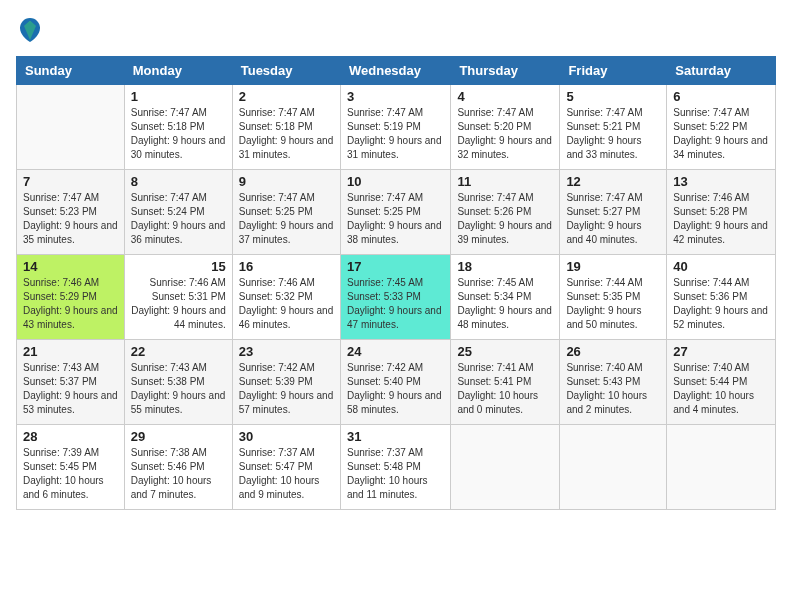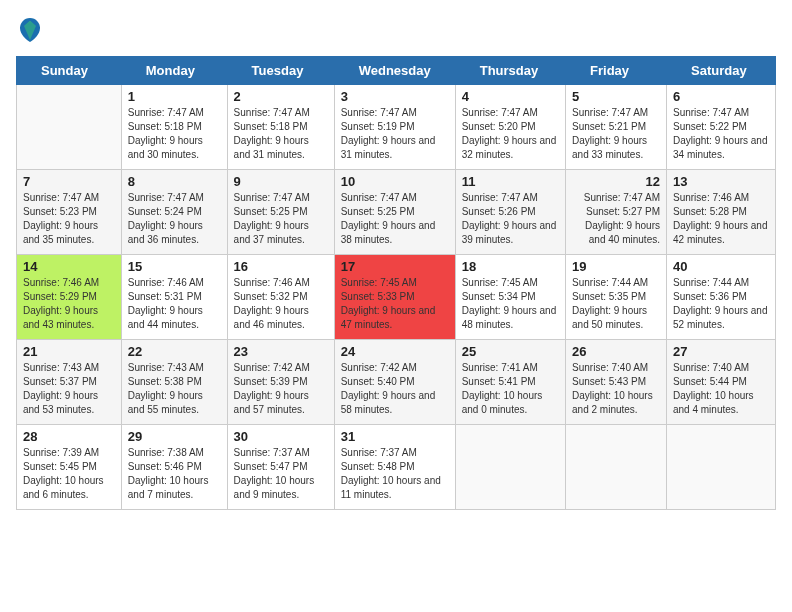--- a/index.html
+++ b/index.html
@@ -49,21 +49,21 @@
     }
     .calendar-table {
       width: 100%;
       border-collapse: collapse;
       font-size: 11px;
     }
     .calendar-table th {
       background-color: #2a6eac;
       color: #fff;
       text-align: left;
-      padding: 6px 24px;
+      padding: 6px 8px;
       font-size: 13px;
       font-weight: bold;
       border: 1px solid #2a6eac;
     }
     .calendar-table td {
       border: 1px solid #ccc;
       vertical-align: top;
       padding: 4px 6px;
       height: 85px;
       width: 113px;
@@ -168,43 +168,43 @@
           <div class="cell-info">Sunrise: 7:47 AM<br>Sunset: 5:25 PM<br>Daylight: 9 hours and 37 minutes.</div>
         </td>
         <td style="background-color: rgb(245, 245, 245);">
           <div class="cell-date">10</div>
           <div class="cell-info">Sunrise: 7:47 AM<br>Sunset: 5:25 PM<br>Daylight: 9 hours and 38 minutes.</div>
         </td>
         <td style="background-color: rgb(245, 245, 245);">
           <div class="cell-date">11</div>
           <div class="cell-info">Sunrise: 7:47 AM<br>Sunset: 5:26 PM<br>Daylight: 9 hours and 39 minutes.</div>
         </td>
-        <td style="background-color: rgb(245, 245, 245); text-align: right;">
+        <td style="background-color: rgb(245, 245, 245);">
           <div class="cell-date">12</div>
           <div class="cell-info">Sunrise: 7:47 AM<br>Sunset: 5:27 PM<br>Daylight: 9 hours and 40 minutes.</div>
         </td>
         <td style="background-color: rgb(245, 245, 245);">
           <div class="cell-date">13</div>
           <div class="cell-info">Sunrise: 7:46 AM<br>Sunset: 5:28 PM<br>Daylight: 9 hours and 42 minutes.</div>
         </td>
       </tr>
       <tr>
         <td style="background-color: #bef264;">
           <div class="cell-date">14</div>
           <div class="cell-info">Sunrise: 7:46 AM<br>Sunset: 5:29 PM<br>Daylight: 9 hours and 43 minutes.</div>
         </td>
-        <td style="background-color: rgb(255, 255, 255);">
+        <td style="background-color: rgb(255, 255, 255); text-align: right;">
           <div class="cell-date">15</div>
           <div class="cell-info">Sunrise: 7:46 AM<br>Sunset: 5:31 PM<br>Daylight: 9 hours and 44 minutes.</div>
         </td>
         <td style="background-color: rgb(255, 255, 255);">
           <div class="cell-date">16</div>
           <div class="cell-info">Sunrise: 7:46 AM<br>Sunset: 5:32 PM<br>Daylight: 9 hours and 46 minutes.</div>
         </td>
-        <td style="background-color: #ef4444;">
+        <td style="background-color: #5eead4;">
           <div class="cell-date">17</div>
           <div class="cell-info">Sunrise: 7:45 AM<br>Sunset: 5:33 PM<br>Daylight: 9 hours and 47 minutes.</div>
         </td>
         <td style="background-color: rgb(255, 255, 255); margin-top: 26px;">
           <div class="cell-date">18</div>
           <div class="cell-info">Sunrise: 7:45 AM<br>Sunset: 5:34 PM<br>Daylight: 9 hours and 48 minutes.</div>
         </td>
         <td style="background-color: rgb(255, 255, 255);">
           <div class="cell-date">19</div>
           <div class="cell-info">Sunrise: 7:44 AM<br>Sunset: 5:35 PM<br>Daylight: 9 hours and 50 minutes.</div>

